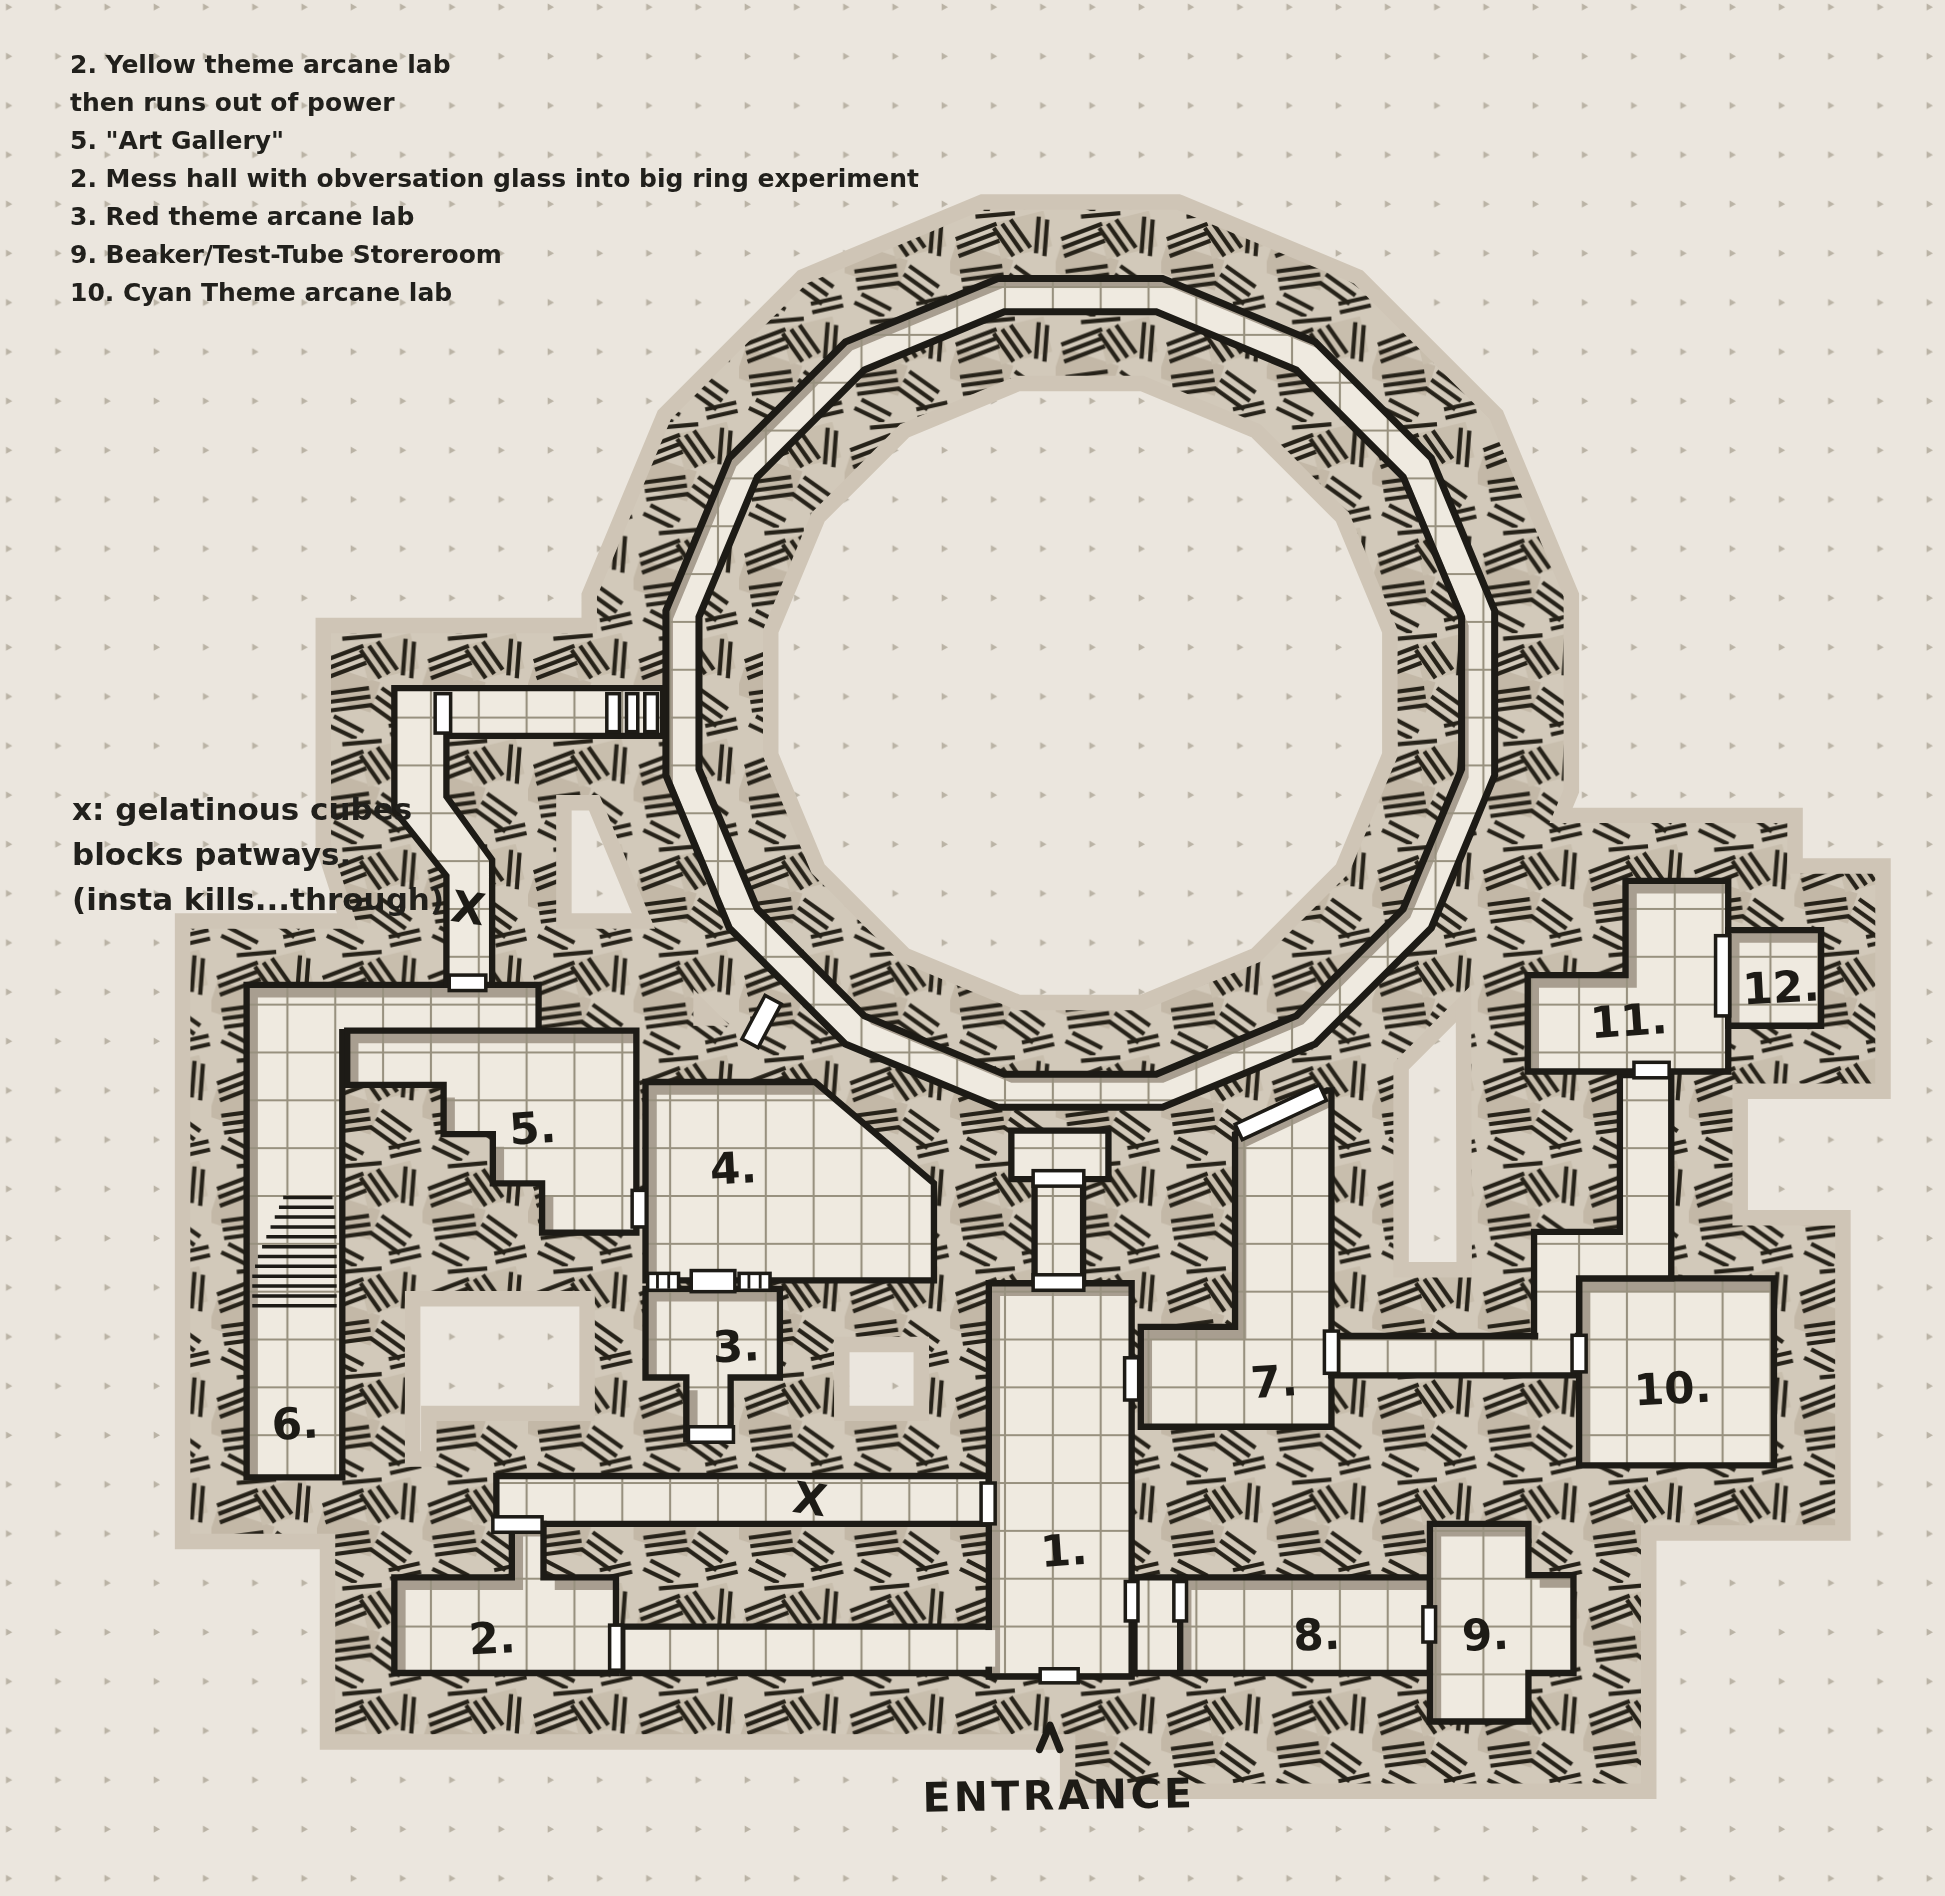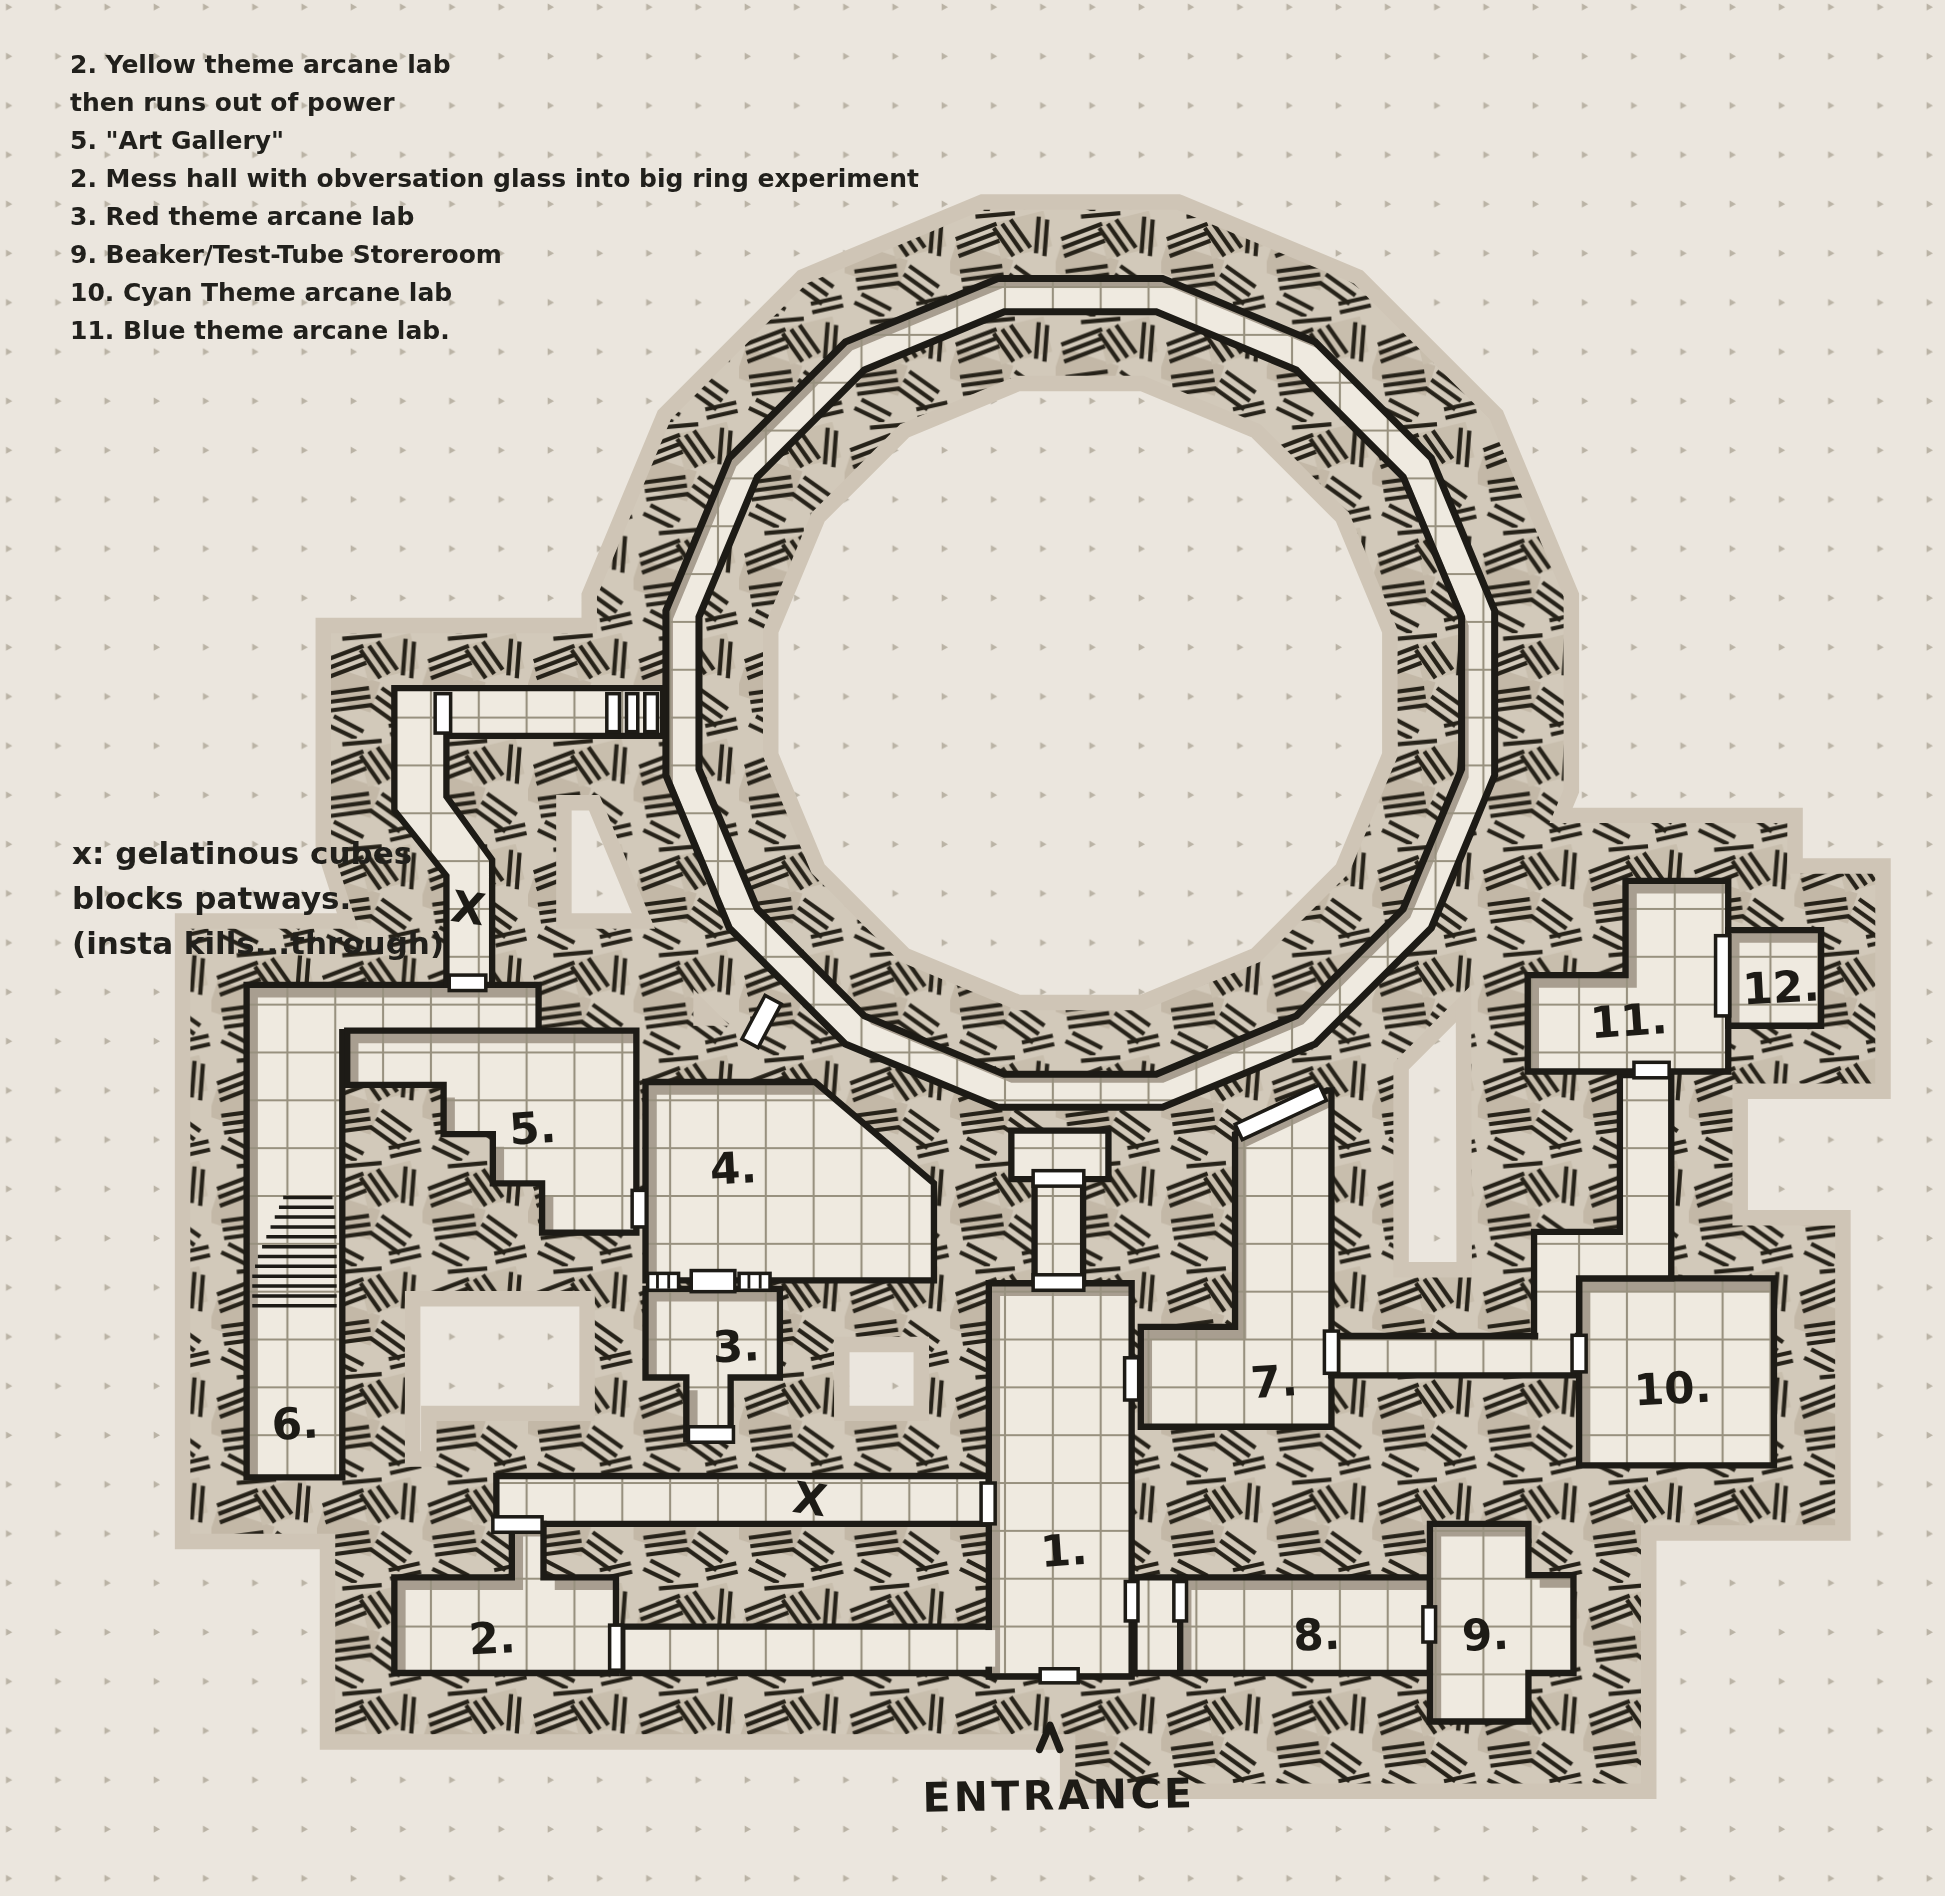--- a/index.html
+++ b/index.html
@@ -1,20 +1,20 @@
 <!DOCTYPE html>
 <html style="font-size:11.3px"><head>
 <meta charset="utf-8">
 <style>
   html,body{margin:0;padding:0;background:#ebe6de;}
   body{width:1946px;height:1896px;position:relative;overflow:hidden;
        font-family:"DejaVu Sans",sans-serif;color:#21201c;}
   .overlay{position:absolute;z-index:5;}
   #legend{left:70px;top:46px;font-size:25px;font-weight:700;line-height:38px;white-space:nowrap;}
-  #note{left:72px;top:787px;font-size:31px;font-weight:700;line-height:45px;white-space:nowrap;margin-top:44px;}
+  #note{left:72px;top:787px;font-size:31px;font-weight:700;line-height:45px;white-space:nowrap;}
   svg{position:absolute;left:0;top:0;z-index:1;}
   text{font-family:"DejaVu Sans",sans-serif;}
   .roomnum{font-size:62px;font-weight:800;fill:#1d1b16;}
   .xmark{font-size:62px;font-weight:900;fill:#1d1b16;}
   .entr{font-size:58px;font-weight:800;letter-spacing:5px;fill:#1d1b16;}
 </style>
 </head>
 <body>
 
 <svg width="1946" height="1896" viewBox="0 0 2765 2695">
@@ -334,21 +334,20 @@
 </svg>
 
 <div id="legend" class="overlay">
   <div>2. Yellow theme arcane lab</div>
   <div>then runs out of power</div>
   <div>5. "Art Gallery"</div>
   <div>2. Mess hall with obversation glass into big ring experiment</div>
   <div>3. Red theme arcane lab</div>
   <div>9. Beaker/Test-Tube Storeroom</div>
   <div>10. Cyan Theme arcane lab</div>
-  <div>11. Blue theme arcane lab.</div>
 </div>
 
 <div id="note" class="overlay">
   <div>x: gelatinous cubes</div>
   <div>blocks patways.</div>
   <div>(insta kills...through)</div>
 </div>
 
 
 </body></html>

